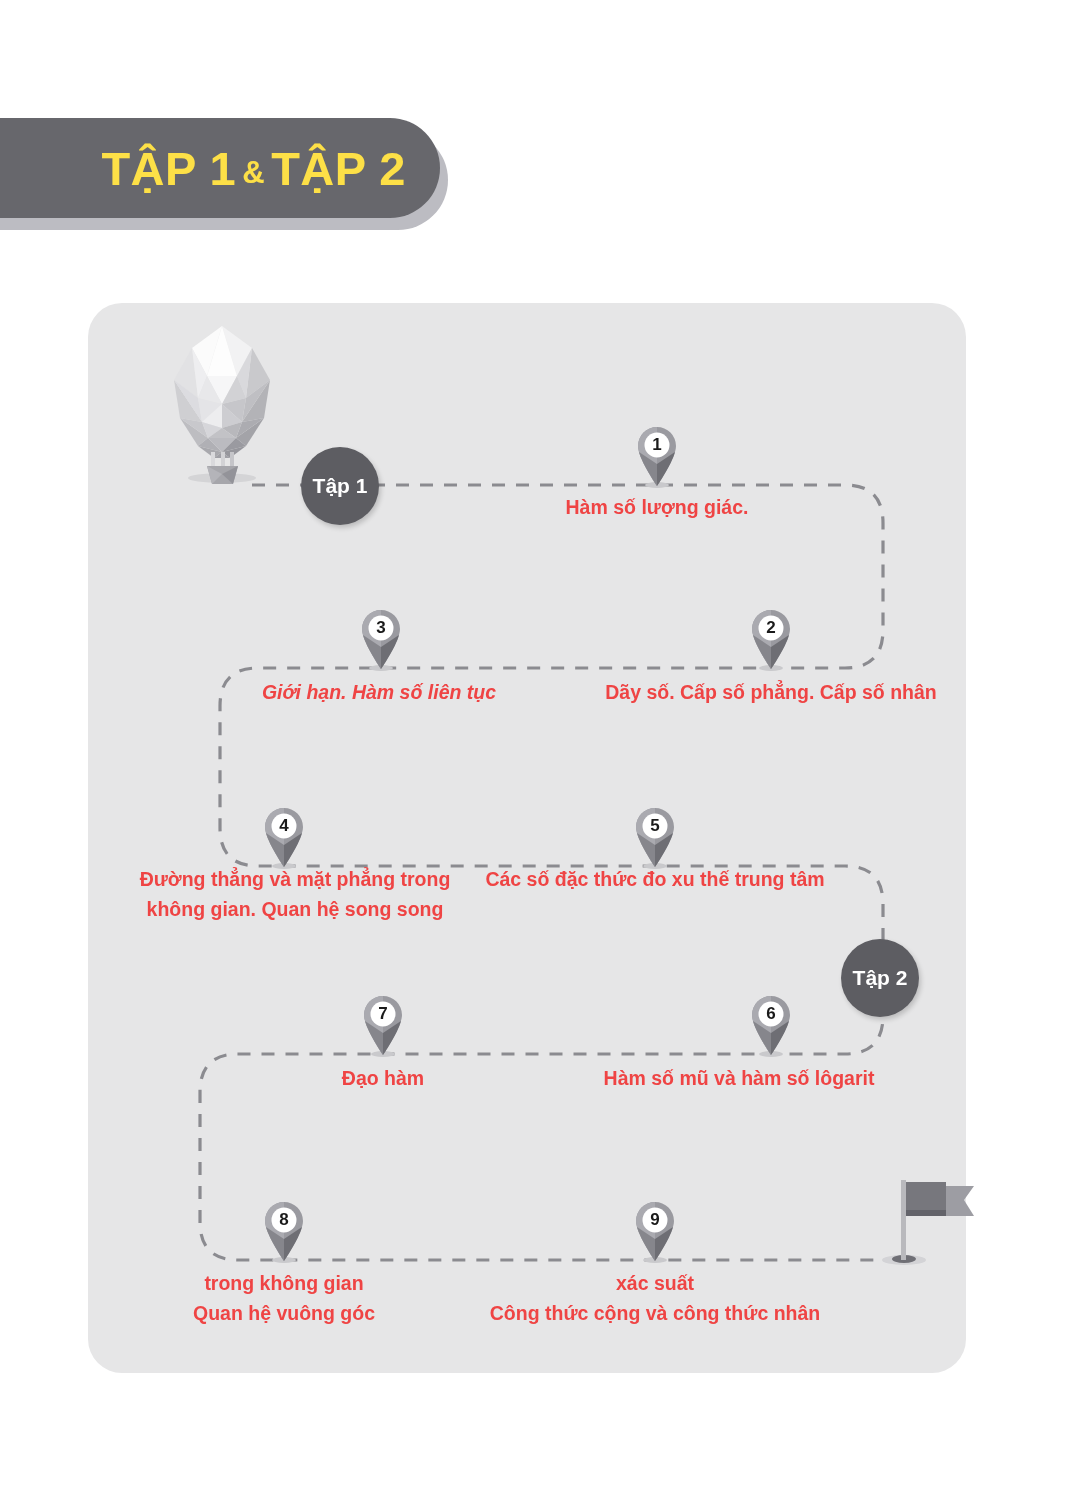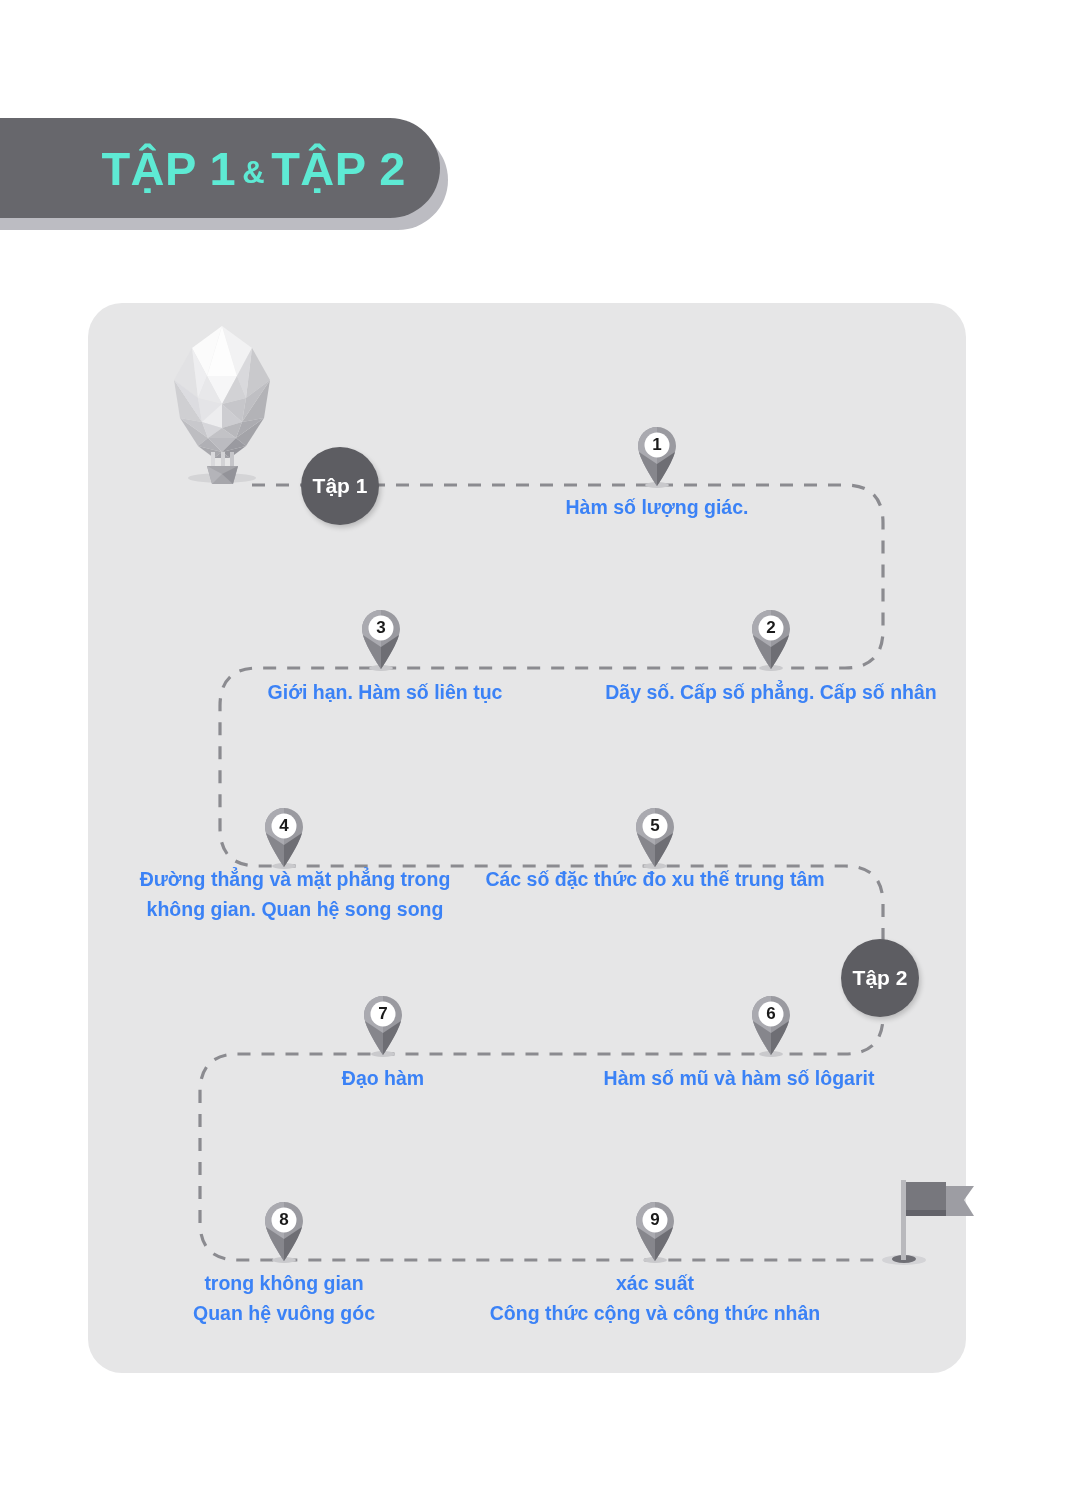--- a/index.html
+++ b/index.html
@@ -26,21 +26,21 @@
     background: #67676c;
     border-radius: 0 52px 52px 0;
     box-shadow: 8px 12px 0 0 #bcbcc2;
     display: flex;
     align-items: center;
     justify-content: flex-end;
     box-sizing: border-box;
     padding-right: 34px;
   }
   #header-tab .title {
-    color: #5eead4;
+    color: #fde047;
     font-size: 47px;
     font-weight: bold;
     letter-spacing: 0.5px;
     white-space: nowrap;
     line-height: 1;
   }
   #header-tab .amp {
     font-size: 31px;
     font-weight: bold;
     padding: 0 6px;
@@ -105,21 +105,21 @@
     color: #1a1a1a;
     line-height: 25px;
   }
 
   
   .node-label {
     position: absolute;
     text-align: center;
     font-size: 19.5px;
     font-weight: bold;
-    color: #3b82f6;
+    color: #ef4444;
     line-height: 30px;
     white-space: nowrap;
   }
 
   
   #balloon { position: absolute; left: 152px; top: 318px; width: 140px; height: 170px; }
   #balloon svg { display: block; }
 
   
   #finish-flag { position: absolute; left: 876px; top: 1168px; width: 110px; height: 116px; }
@@ -308,21 +308,21 @@
   </svg>
   <div class="pin-num">9</div>
 </div>
 
 <div class="node-label" style="left:457px; top:492px; width:400px;">
   <div>Hàm số lượng giác.</div>
 </div>
 <div class="node-label" style="left:571px; top:677px; width:400px;">
   <div>Dãy số. Cấp số phẳng. Cấp số nhân</div>
 </div>
-<div class="node-label" style="left:185px; top:677px; width:400px;">
+<div class="node-label" style="left:179px; top:677px; width:400px;font-style:italic;">
   <div>Giới hạn. Hàm số liên tục</div>
 </div>
 <div class="node-label" style="left:95px; top:864px; width:400px;">
   <div>Đường thẳng và mặt phẳng trong</div>
   <div>không gian. Quan hệ song song</div>
 </div>
 <div class="node-label" style="left:455px; top:864px; width:400px;">
   <div>Các số đặc thức đo xu thế trung tâm</div>
 </div>
 <div class="node-label" style="left:539px; top:1063px; width:400px;">

